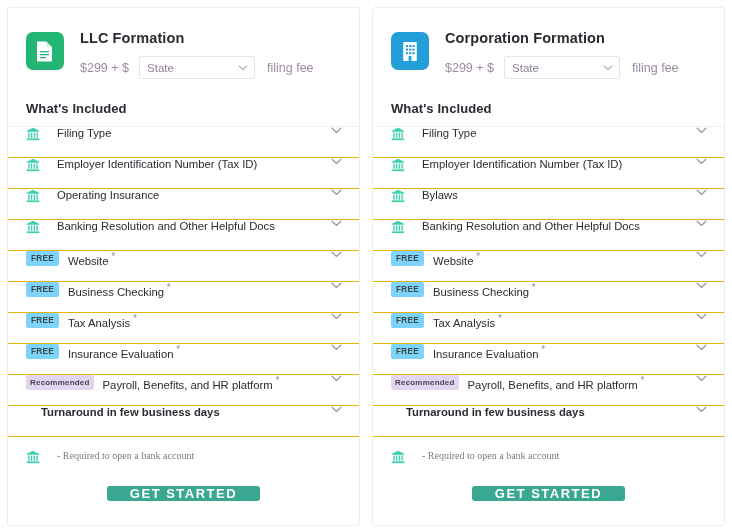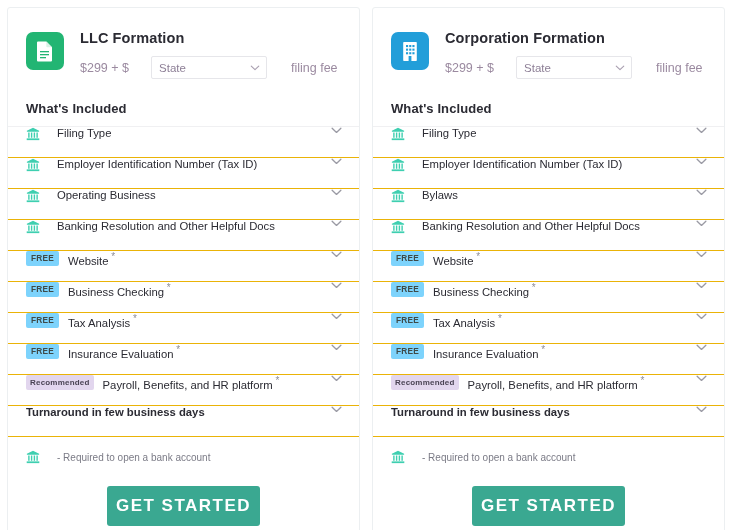--- a/index.html
+++ b/index.html
@@ -59,21 +59,21 @@
     font-size: 14.5px;
     font-weight: bold;
     color: #2b2b33;
     line-height: 18px;
     margin: 0 0 9px 0;
     letter-spacing: 0.1px;
   }
   .price-row {
     display: flex;
     align-items: center;
-    gap: 16px;
+    gap: 4px;
     font-size: 12px;
   }
   .price-prefix {
     color: #9b8aa0;
     font-size: 12.5px;
     white-space: nowrap;
     padding-right: 6px;
   }
   .state-select {
     position: relative;
@@ -168,46 +168,46 @@
     vertical-align: super;
   }
   .row-chevron {
     flex: 0 0 auto;
     width: 18px;
     display: flex;
     align-items: center;
     justify-content: center;
   }
   .plain-row { padding-left: 18px; }
-  .plain-row .feature-label { padding-left: 0; }
+  .plain-row .feature-label { padding-left: 0; margin-left: 15px; }
   .footnote {
     display: flex;
-    align-items: center;
     padding: 13px 18px 0 18px;
+    font-family: Liberation Serif, serif;
   }
   .footnote .fn-icon { width: 22px; display: flex; align-items: center; }
   .footnote .fn-text {
     font-size: 10px;
     color: #7b7b86;
     padding-left: 9px;
   }
   .cta-wrap {
     display: flex;
     justify-content: center;
     padding: 22px 18px 24px 18px;
   }
   .cta-button {
     background: #3aa891;
     color: #ffffff;
     border: none;
     border-radius: 3px;
-    font-size: 17px;
+    font-size: 13px;
     font-weight: bold;
     letter-spacing: 1.5px;
-    padding: 10px 0;
+    padding: 0 0;
     width: 153px;
     text-align: center;
     cursor: pointer;
     font-family: "Liberation Sans", sans-serif;
   }
 </style>
 </head>
 <body>
 
 <div class="stage">
@@ -279,21 +279,21 @@
             <span class="lead">
               <svg width="14" height="14" viewBox="0 0 16 16" aria-hidden="true">
                 <path d="M8 0.8L15 4.2v1.3H1V4.2z" fill="#3ecfb0"></path>
                 <rect x="2.5" y="6.3" width="1.6" height="6" fill="#3ecfb0"></rect>
                 <rect x="5.6" y="6.3" width="1.6" height="6" fill="#3ecfb0"></rect>
                 <rect x="8.8" y="6.3" width="1.6" height="6" fill="#3ecfb0"></rect>
                 <rect x="11.9" y="6.3" width="1.6" height="6" fill="#3ecfb0"></rect>
                 <rect x="0.8" y="13" width="14.4" height="2" fill="#3ecfb0"></rect>
               </svg>
             </span>
-            <span class="feature-label"><span>Operating Business</span></span>
+            <span class="feature-label"><span>Operating Insurance</span></span>
             <span class="row-chevron">
               <svg width="11" height="7" viewBox="0 0 12 8" aria-hidden="true">
                 <path d="M1 1.4L6 6.2 11 1.4" fill="none" stroke="#9a9aa4" stroke-width="1.5" stroke-linecap="round" stroke-linejoin="round"></path>
               </svg>
             </span>
           </div>
           <div class="feature-row">
             <span class="lead">
               <svg width="14" height="14" viewBox="0 0 16 16" aria-hidden="true">
                 <path d="M8 0.8L15 4.2v1.3H1V4.2z" fill="#3ecfb0"></path>

